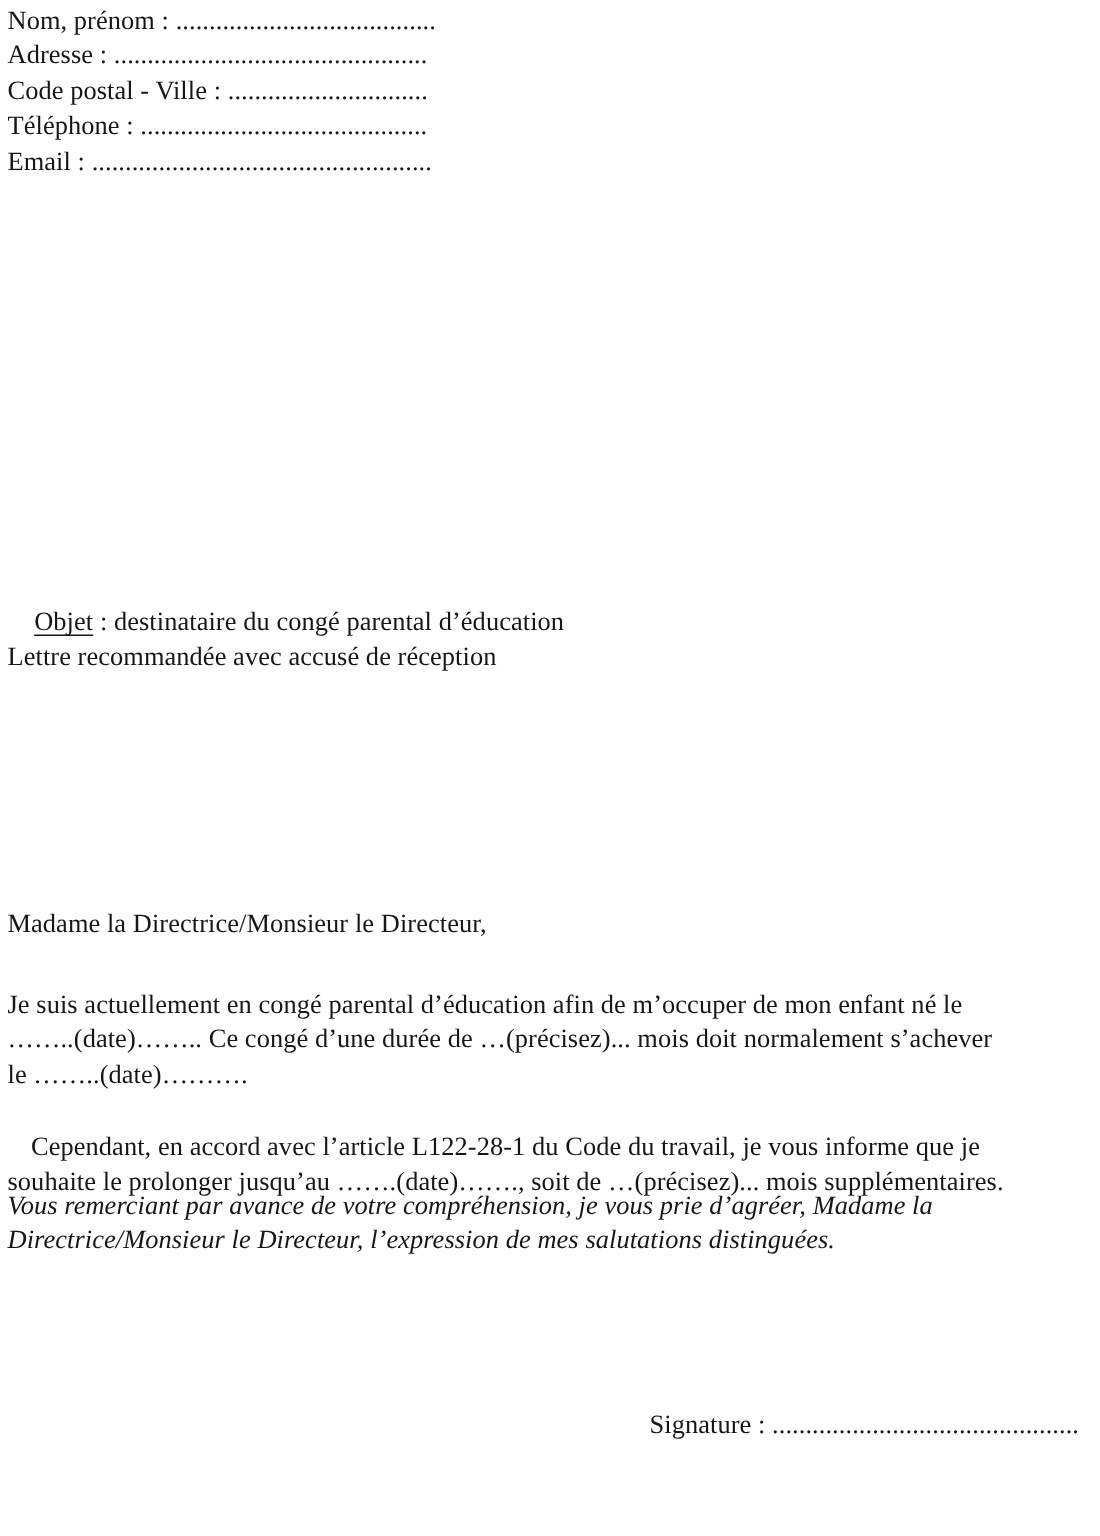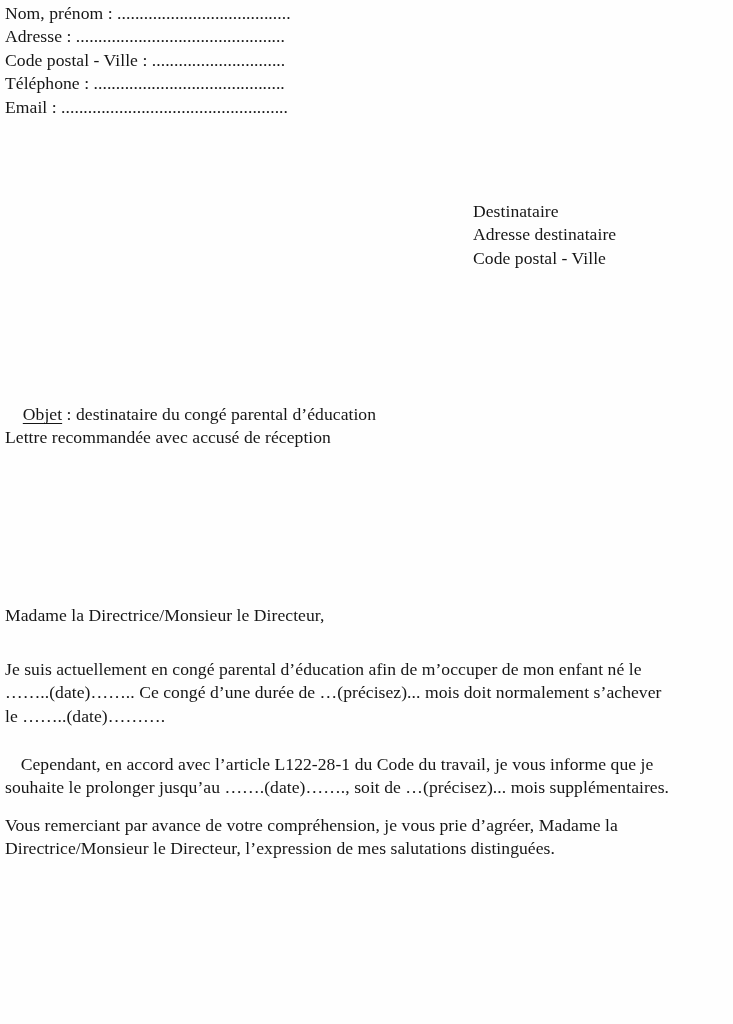--- a/index.html
+++ b/index.html
@@ -26,51 +26,49 @@
   }
   .sender     { left: 5px;   top: 2px;   }
   .recipient  { left: 473px; top: 200px; }
   .dateline   { left: 473px; top: 295px; }
   .subject    { left: 5px;   top: 380px; }
   .subject .u { text-decoration: underline; text-underline-offset: 3px; }
   .delivery   { left: 5px;   top: 426px; }
   .salutation { left: 5px;   top: 604px; }
   .p1         { left: 5px;   top: 658px; }
   .p2         { left: 5px;   top: 753px; text-align: center; }
-  .p3         { left: 5px;   top: 814px; }
+  .p3         { left: 5px;   top: 792px; font-style: italic; }
   .signature  { left: 433px; top: 938px; }
 </style>
 </head>
 <body>
 
 <div class="page">
 
   <div class="block sender">Nom, prénom : .......................................
 Adresse : ...............................................
 Code postal - Ville : ..............................
 Téléphone : ...........................................
 Email : ...................................................</div>
 
-  <div class="block recipient">Destinataire
-Adresse destinataire
-Code postal - Ville</div>
 
 
   <div class="block subject">
     <span class="u">Objet</span><span> : destinataire du congé parental d’éducation</span>
   </div>
 
   <div class="block delivery">Lettre recommandée avec accusé de réception</div>
 
   <div class="block salutation">Madame la Directrice/Monsieur le Directeur,</div>
 
   <div class="block p1">Je suis actuellement en congé parental d’éducation afin de m’occuper de mon enfant né le
 ……..(date)…….. Ce congé d’une durée de …(précisez)... mois doit normalement s’achever
 le ……..(date)……….</div>
 
   <div class="block p2">Cependant, en accord avec l’article L122-28-1 du Code du travail, je vous informe que je
 souhaite le prolonger jusqu’au …….(date)……., soit de …(précisez)... mois supplémentaires.</div>
 
   <div class="block p3">Vous remerciant par avance de votre compréhension, je vous prie d’agréer, Madame la
 Directrice/Monsieur le Directeur, l’expression de mes salutations distinguées.</div>
 
+  <div class="block signature">Signature : ..............................................</div>
 
 </div>
 
 </body></html>

